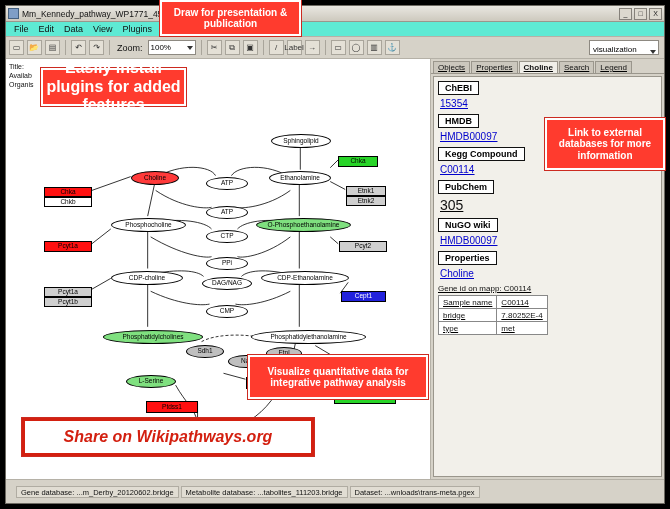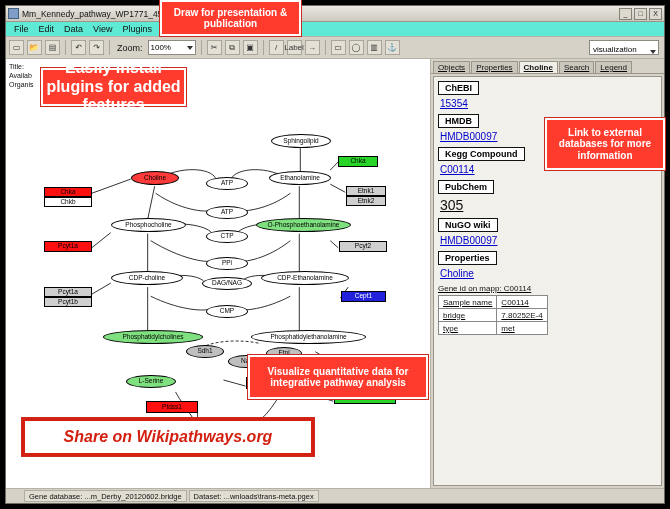--- a/index.html
+++ b/index.html
@@ -146,26 +146,26 @@
     padding:1px 6px; margin-bottom:2px;
   }
   .xref-link { color:#0000cc; text-decoration:underline; font-size:10px; display:block; margin:1px 0 5px 2px; }
   .xref-plain { color:#111; font-size:14px; display:block; margin:1px 0 5px 2px; }
   .expr-head { font-weight:bold; font-size:9px; margin:3px 0 2px 0; color:#111; }
   .gene-id { font-size:8px; color:#111; margin-bottom:2px; }
   table.expr { border-collapse:collapse; font-size:8px; }
   table.expr td { border:1px solid #888; padding:1px 4px; background:#fff; color:#111; height:13px; }
   
   .status {
-    height:15px;
+    height:24px;
     background:#d6d2c8;
     border-top:1px solid #b5b1a7;
     display:flex; align-items:center;
     font-size:7.5px; color:#111;
-    padding:0 18px;
+    padding:0 10px;
   }
   .status .cell { border:1px solid #b0aca2; background:#e1ddd3; padding:0 4px; height:12px; line-height:11px; margin-right:2px; }
   
   .callout {
     position:absolute;
     background:#ff3b2e;
     color:#ffffff;
     font-weight:bold;
     border:2px solid #ffffff;
     text-align:center;
@@ -369,20 +369,21 @@
             <td>met</td>
           </tr>
         </tbody>
           </table>
       </div>
     </div>
   </div>
 
   <div class="status">
     <div class="cell">Gene database: ...m_Derby_20120602.bridge</div>
+    <div class="cell">Metabolite database: ...tabolites_111203.bridge</div>
     <div class="cell">Dataset: ...wnloads\trans-meta.pgex</div>
   </div>
 </div>
 
 <div class="callout" style="left:160px;top:0px;width:141px;height:36px;font-size:10px;">Draw for presentation &amp; publication</div>
 <div class="callout" style="left:41px;top:68px;width:145px;height:38px;font-size:16px;">Easily install plugins for added features</div>
 <div class="callout" style="left:545px;top:118px;width:120px;height:52px;font-size:10px;">Link  to external databases  for more information</div>
 <div class="callout" style="left:248px;top:355px;width:180px;height:44px;font-size:10px;">Visualize quantitative data  for integrative pathway analysis</div>
 <div class="callout share" style="left:22px;top:418px;width:292px;height:38px;font-size:16px;">Share on Wikipathways.org</div>
 

